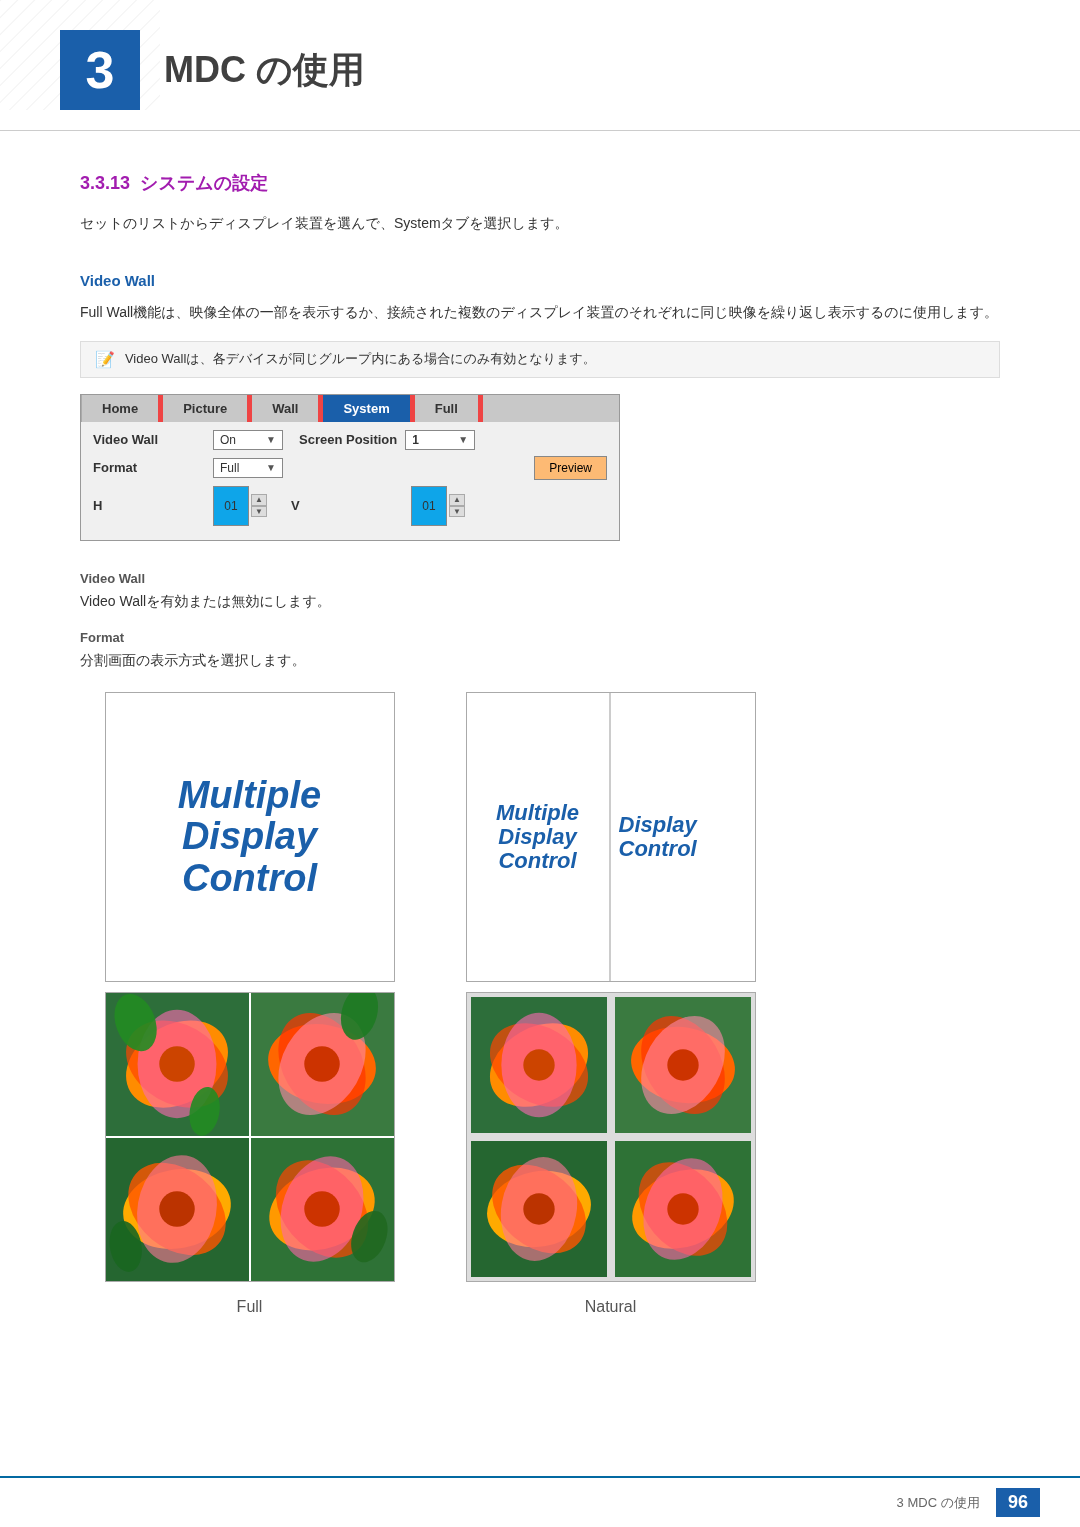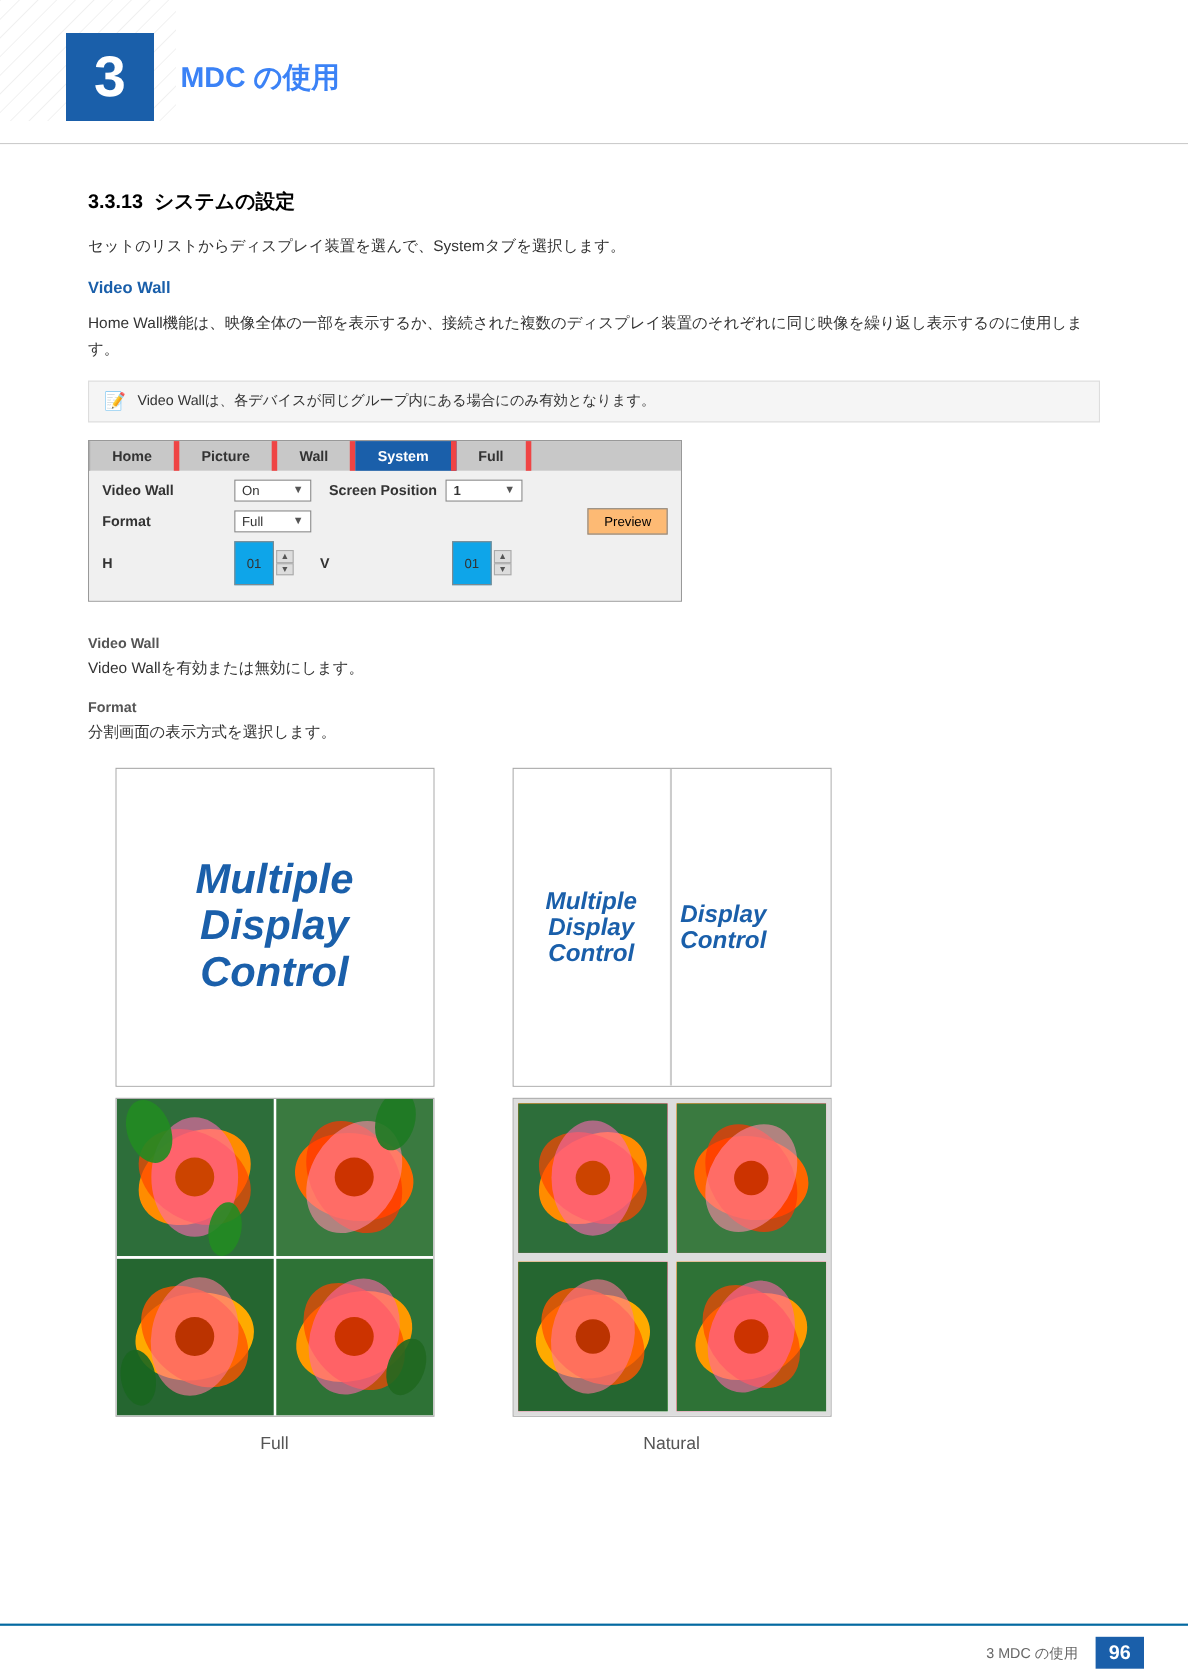--- a/index.html
+++ b/index.html
@@ -28,44 +28,44 @@
       font-weight: bold;
       width: 80px;
       height: 80px;
       display: flex;
       align-items: center;
       justify-content: center;
       margin-right: 24px;
       flex-shrink: 0;
     }
     .chapter-title {
-      font-size: 26px;
-      font-weight: bold;
-      color: #3b82f6;
+      font-size: 36px;
+      font-weight: bold;
+      color: #404040;
     }
     .page-header {
       position: relative;
       z-index: 1;
     }
 
     
     .content {
       padding: 40px 80px 60px 80px;
     }
 
     .section-title {
-      color: #000000;
+      color: #a21caf;
       font-size: 18px;
       font-weight: bold;
       margin-bottom: 20px;
     }
 
     .intro-text {
       font-size: 14px;
-      margin-bottom: 20px;
+      margin-bottom: 39px;
       color: #333;
     }
 
     .subsection-title {
       color: #1a5faa;
       font-size: 15px;
       font-weight: bold;
       margin-bottom: 12px;
     }
 
@@ -377,21 +377,21 @@
 <div class="content">
 
   <div class="section-title">
     <span>3.3.13</span>&nbsp;&nbsp;<span>システムの設定</span>
   </div>
 
   <p class="intro-text">セットのリストからディスプレイ装置を選んで、Systemタブを選択します。</p>
 
   <div class="subsection-title">Video Wall</div>
 
-  <p class="description-text">Home Wall機能は、映像全体の一部を表示するか、接続された複数のディスプレイ装置のそれぞれに同じ映像を繰り返し表示するのに使用します。</p>
+  <p class="description-text">Full Wall機能は、映像全体の一部を表示するか、接続された複数のディスプレイ装置のそれぞれに同じ映像を繰り返し表示するのに使用します。</p>
 
   <div class="note-box">
     <span class="note-icon">📝</span>
     <span>Video Wallは、各デバイスが同じグループ内にある場合にのみ有効となります。</span>
   </div>
 
   <div class="ui-panel">
     <div class="tab-bar">
       <div class="tab">Home</div>
       <div class="tab">Picture</div>

